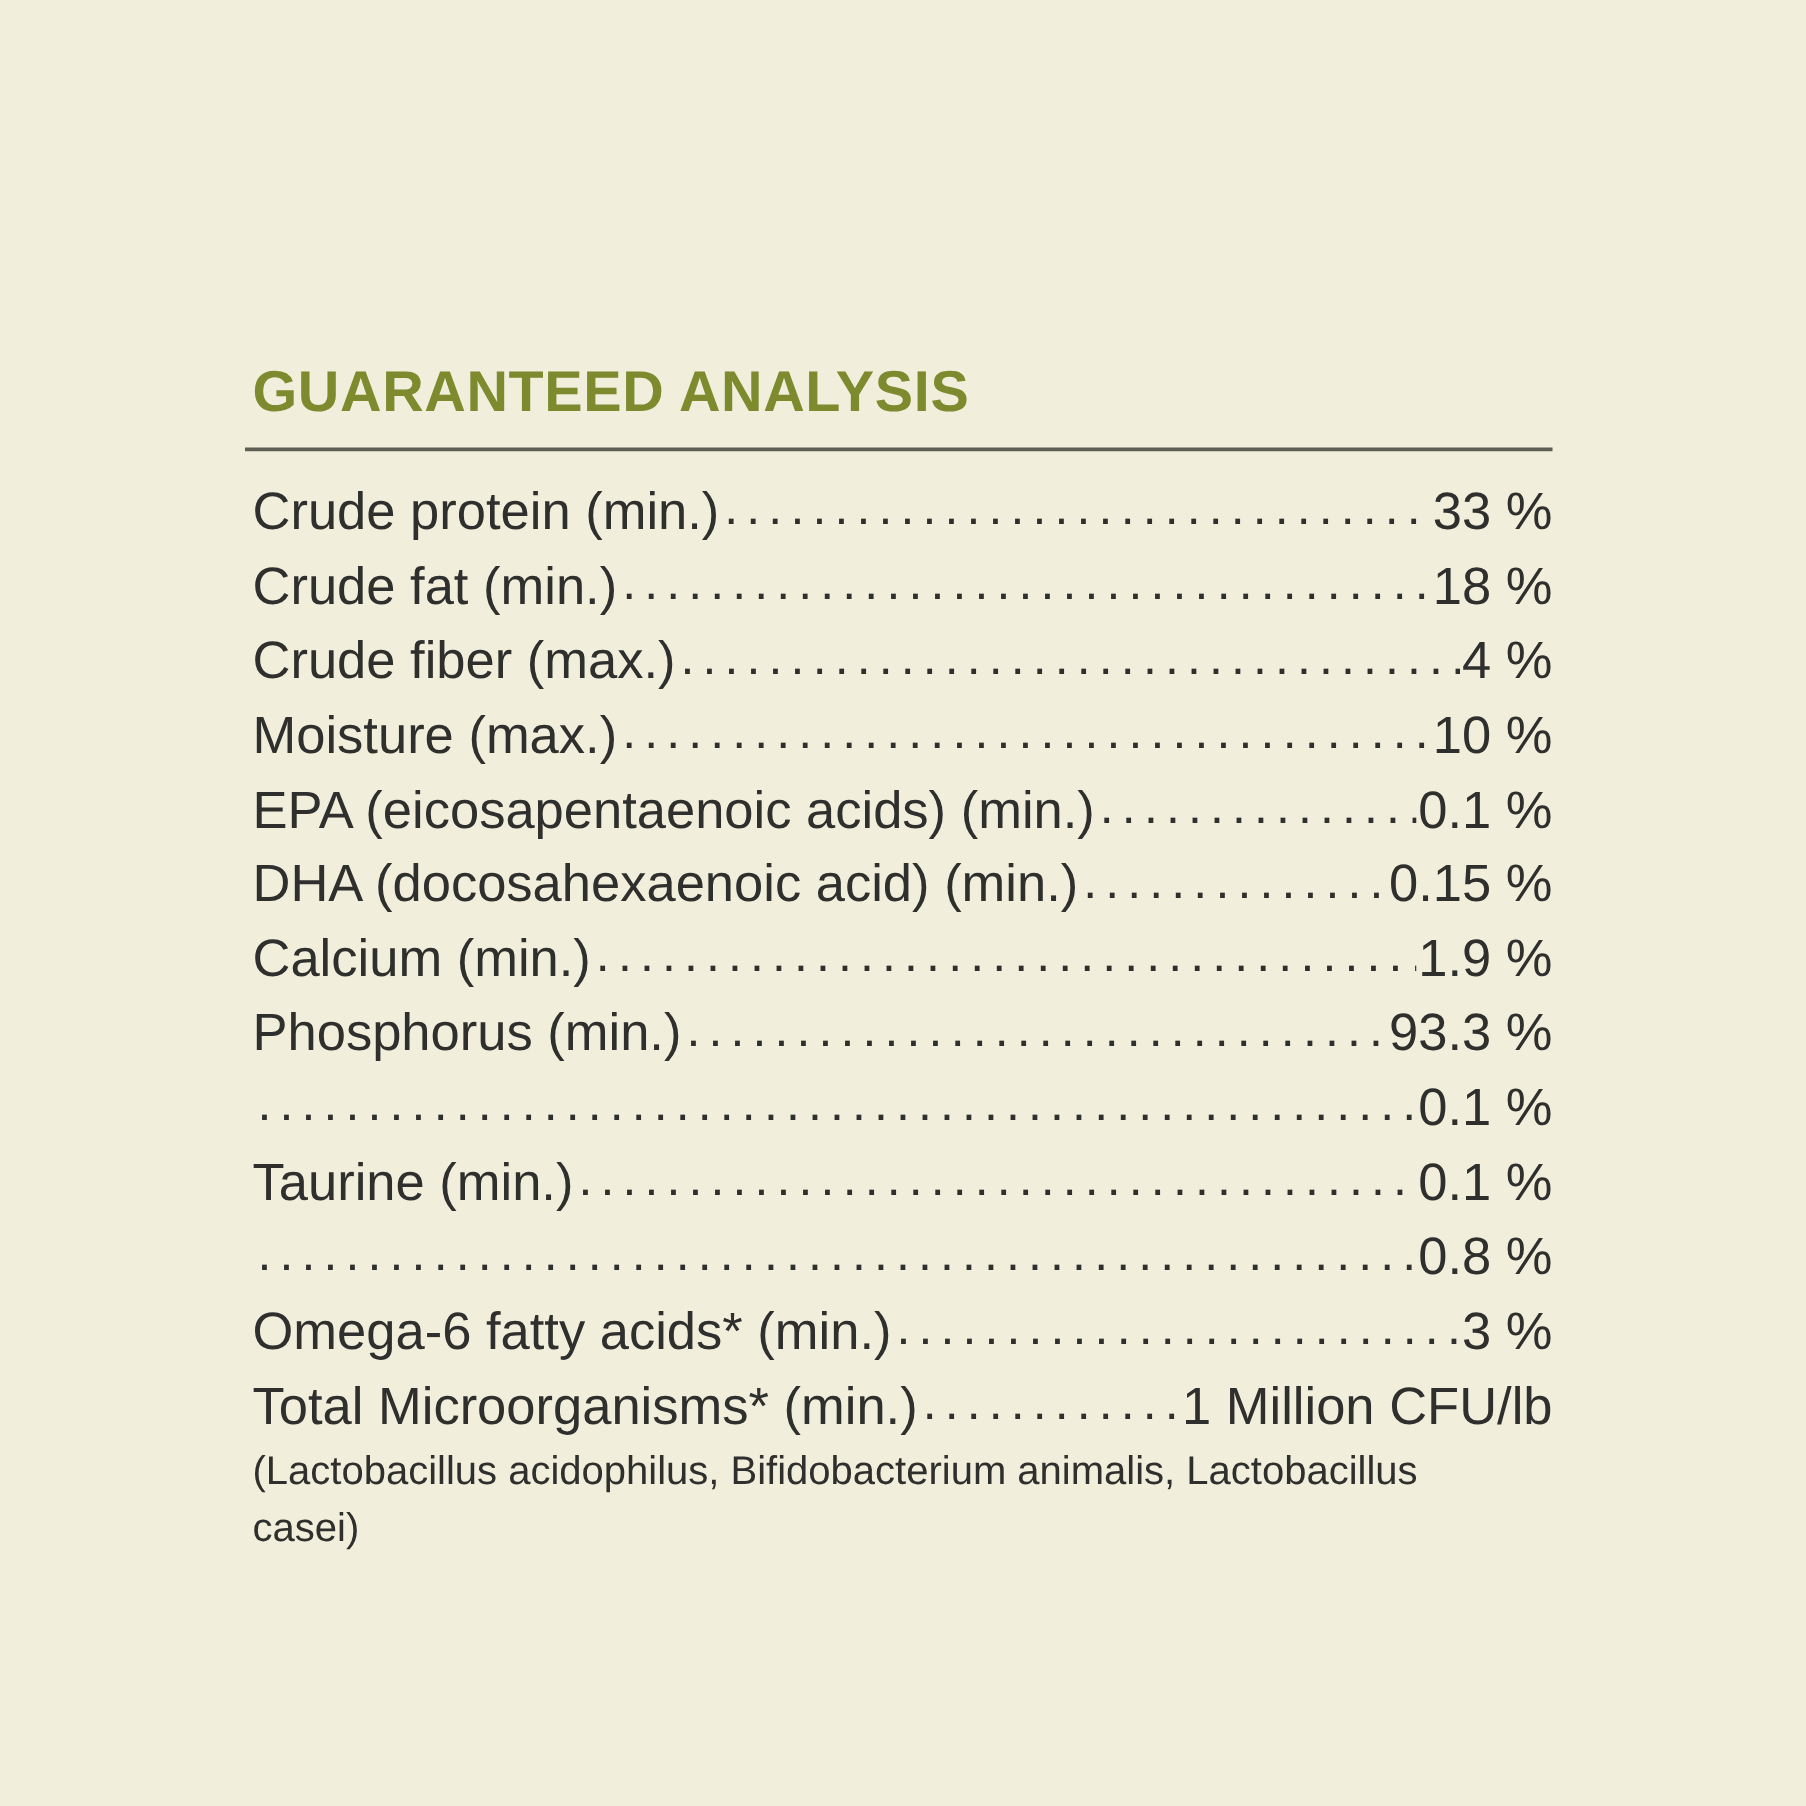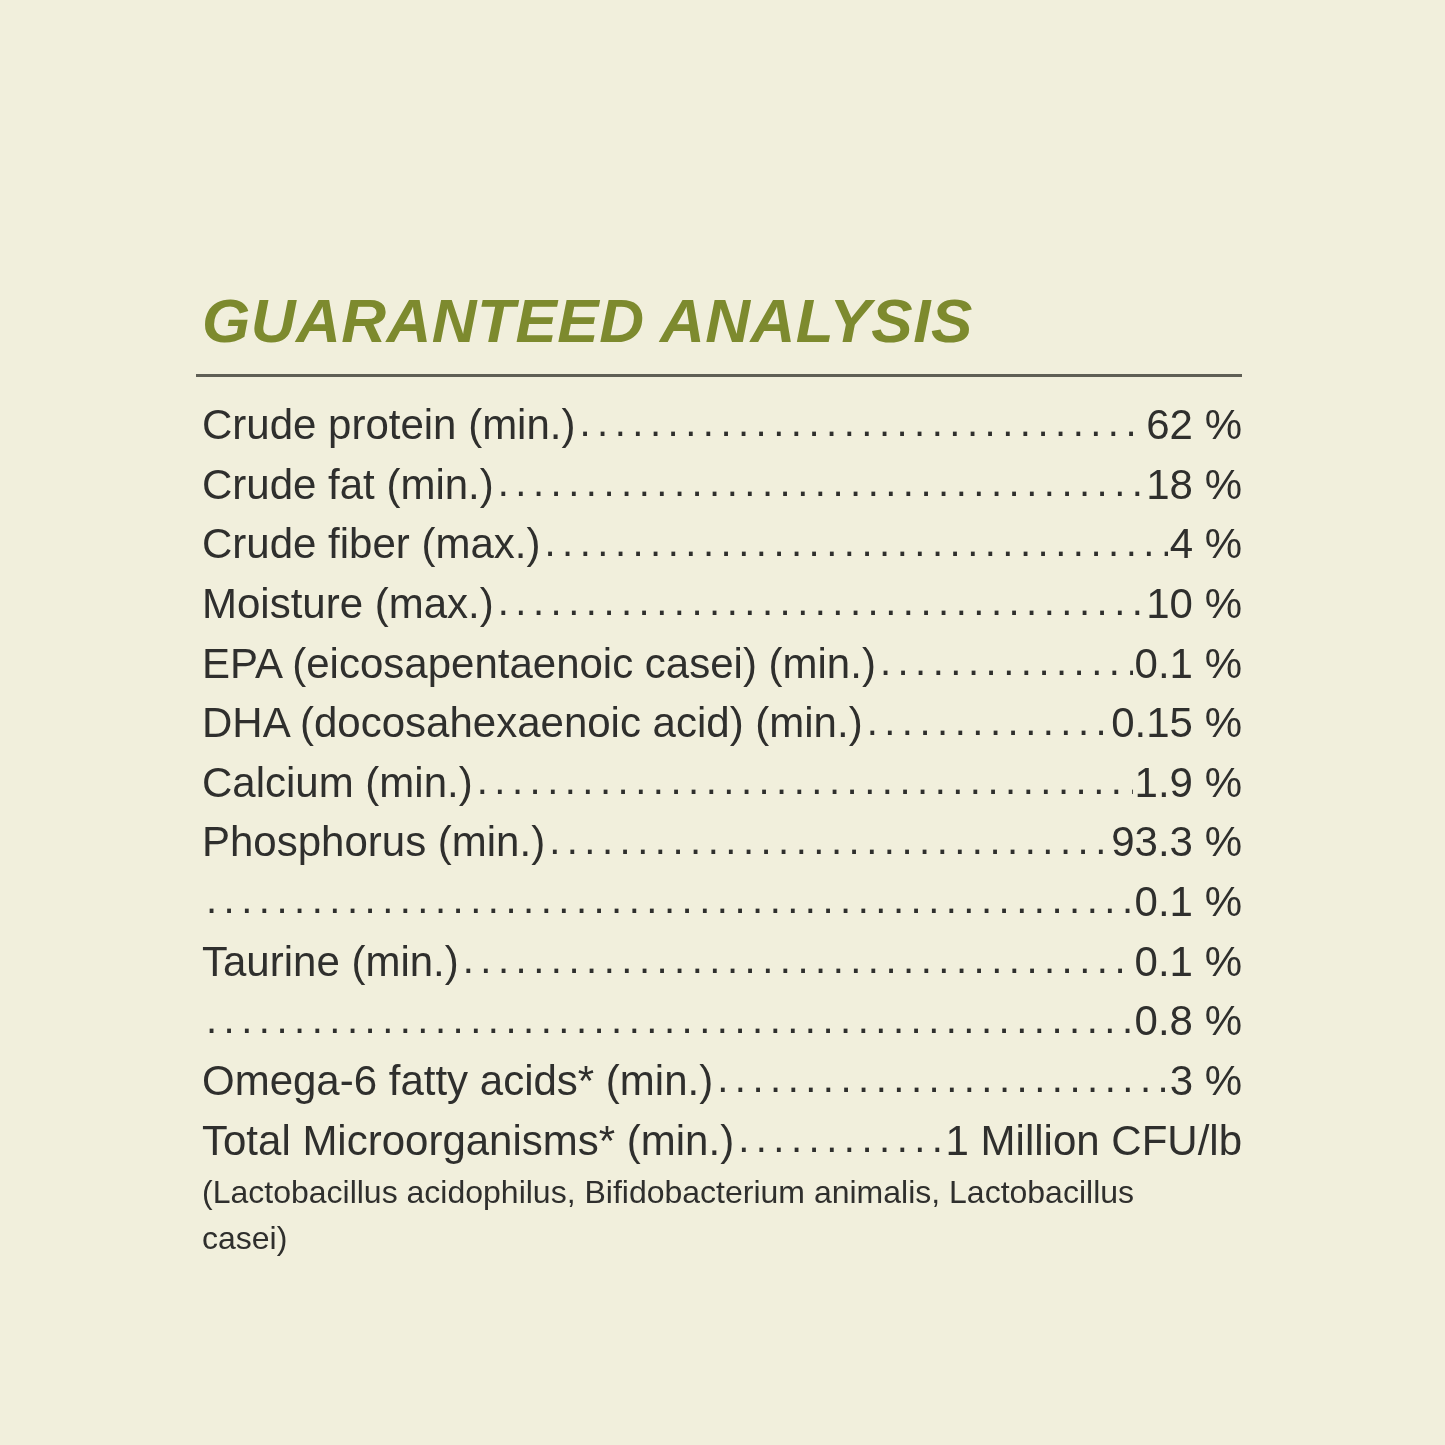--- a/index.html
+++ b/index.html
@@ -13,29 +13,28 @@
     font-family: "Liberation Sans", sans-serif;
     -webkit-font-smoothing: antialiased;
   }
   .panel {
     position: absolute;
     left: 196px;
     top: 290px;
     width: 1046px;
   }
   .title {
-    font-size: 62px;
+    font-size: 46px;
     font-weight: bold;
     letter-spacing: 0.5px;
     color: #7d8a2e;
     line-height: 1.0;
     margin: 0;
     padding: 0 0 22px 6px;
     text-transform: uppercase;
-    font-style: italic;
   }
   .rule {
     height: 3px;
     background: #5f5f55;
     width: 100%;
     margin-bottom: 14px;
   }
   .rows {
     padding-top: 4px;
   }
@@ -77,39 +76,39 @@
 </head>
 <body>
 
 <div class="panel">
   <h1 class="title">GUARANTEED ANALYSIS</h1>
   <div class="rule"></div>
   <div class="rows" id="analysis-list">
       <div class="row">
         <span class="label">Crude protein (min.)</span>
         <span class="leader">................................................................................</span>
-        <span class="value">62 %</span>
+        <span class="value">33 %</span>
       </div>
       <div class="row">
         <span class="label">Crude fat (min.)</span>
         <span class="leader">................................................................................</span>
         <span class="value">18 %</span>
       </div>
       <div class="row">
         <span class="label">Crude fiber (max.)</span>
         <span class="leader">................................................................................</span>
         <span class="value">4 %</span>
       </div>
       <div class="row">
         <span class="label">Moisture (max.)</span>
         <span class="leader">................................................................................</span>
         <span class="value">10 %</span>
       </div>
       <div class="row">
-        <span class="label">EPA (eicosapentaenoic casei) (min.)</span>
+        <span class="label">EPA (eicosapentaenoic acids) (min.)</span>
         <span class="leader">................................................................................</span>
         <span class="value">0.1 %</span>
       </div>
       <div class="row">
         <span class="label">DHA (docosahexaenoic acid) (min.)</span>
         <span class="leader">................................................................................</span>
         <span class="value">0.15 %</span>
       </div>
       <div class="row">
         <span class="label">Calcium (min.)</span>

